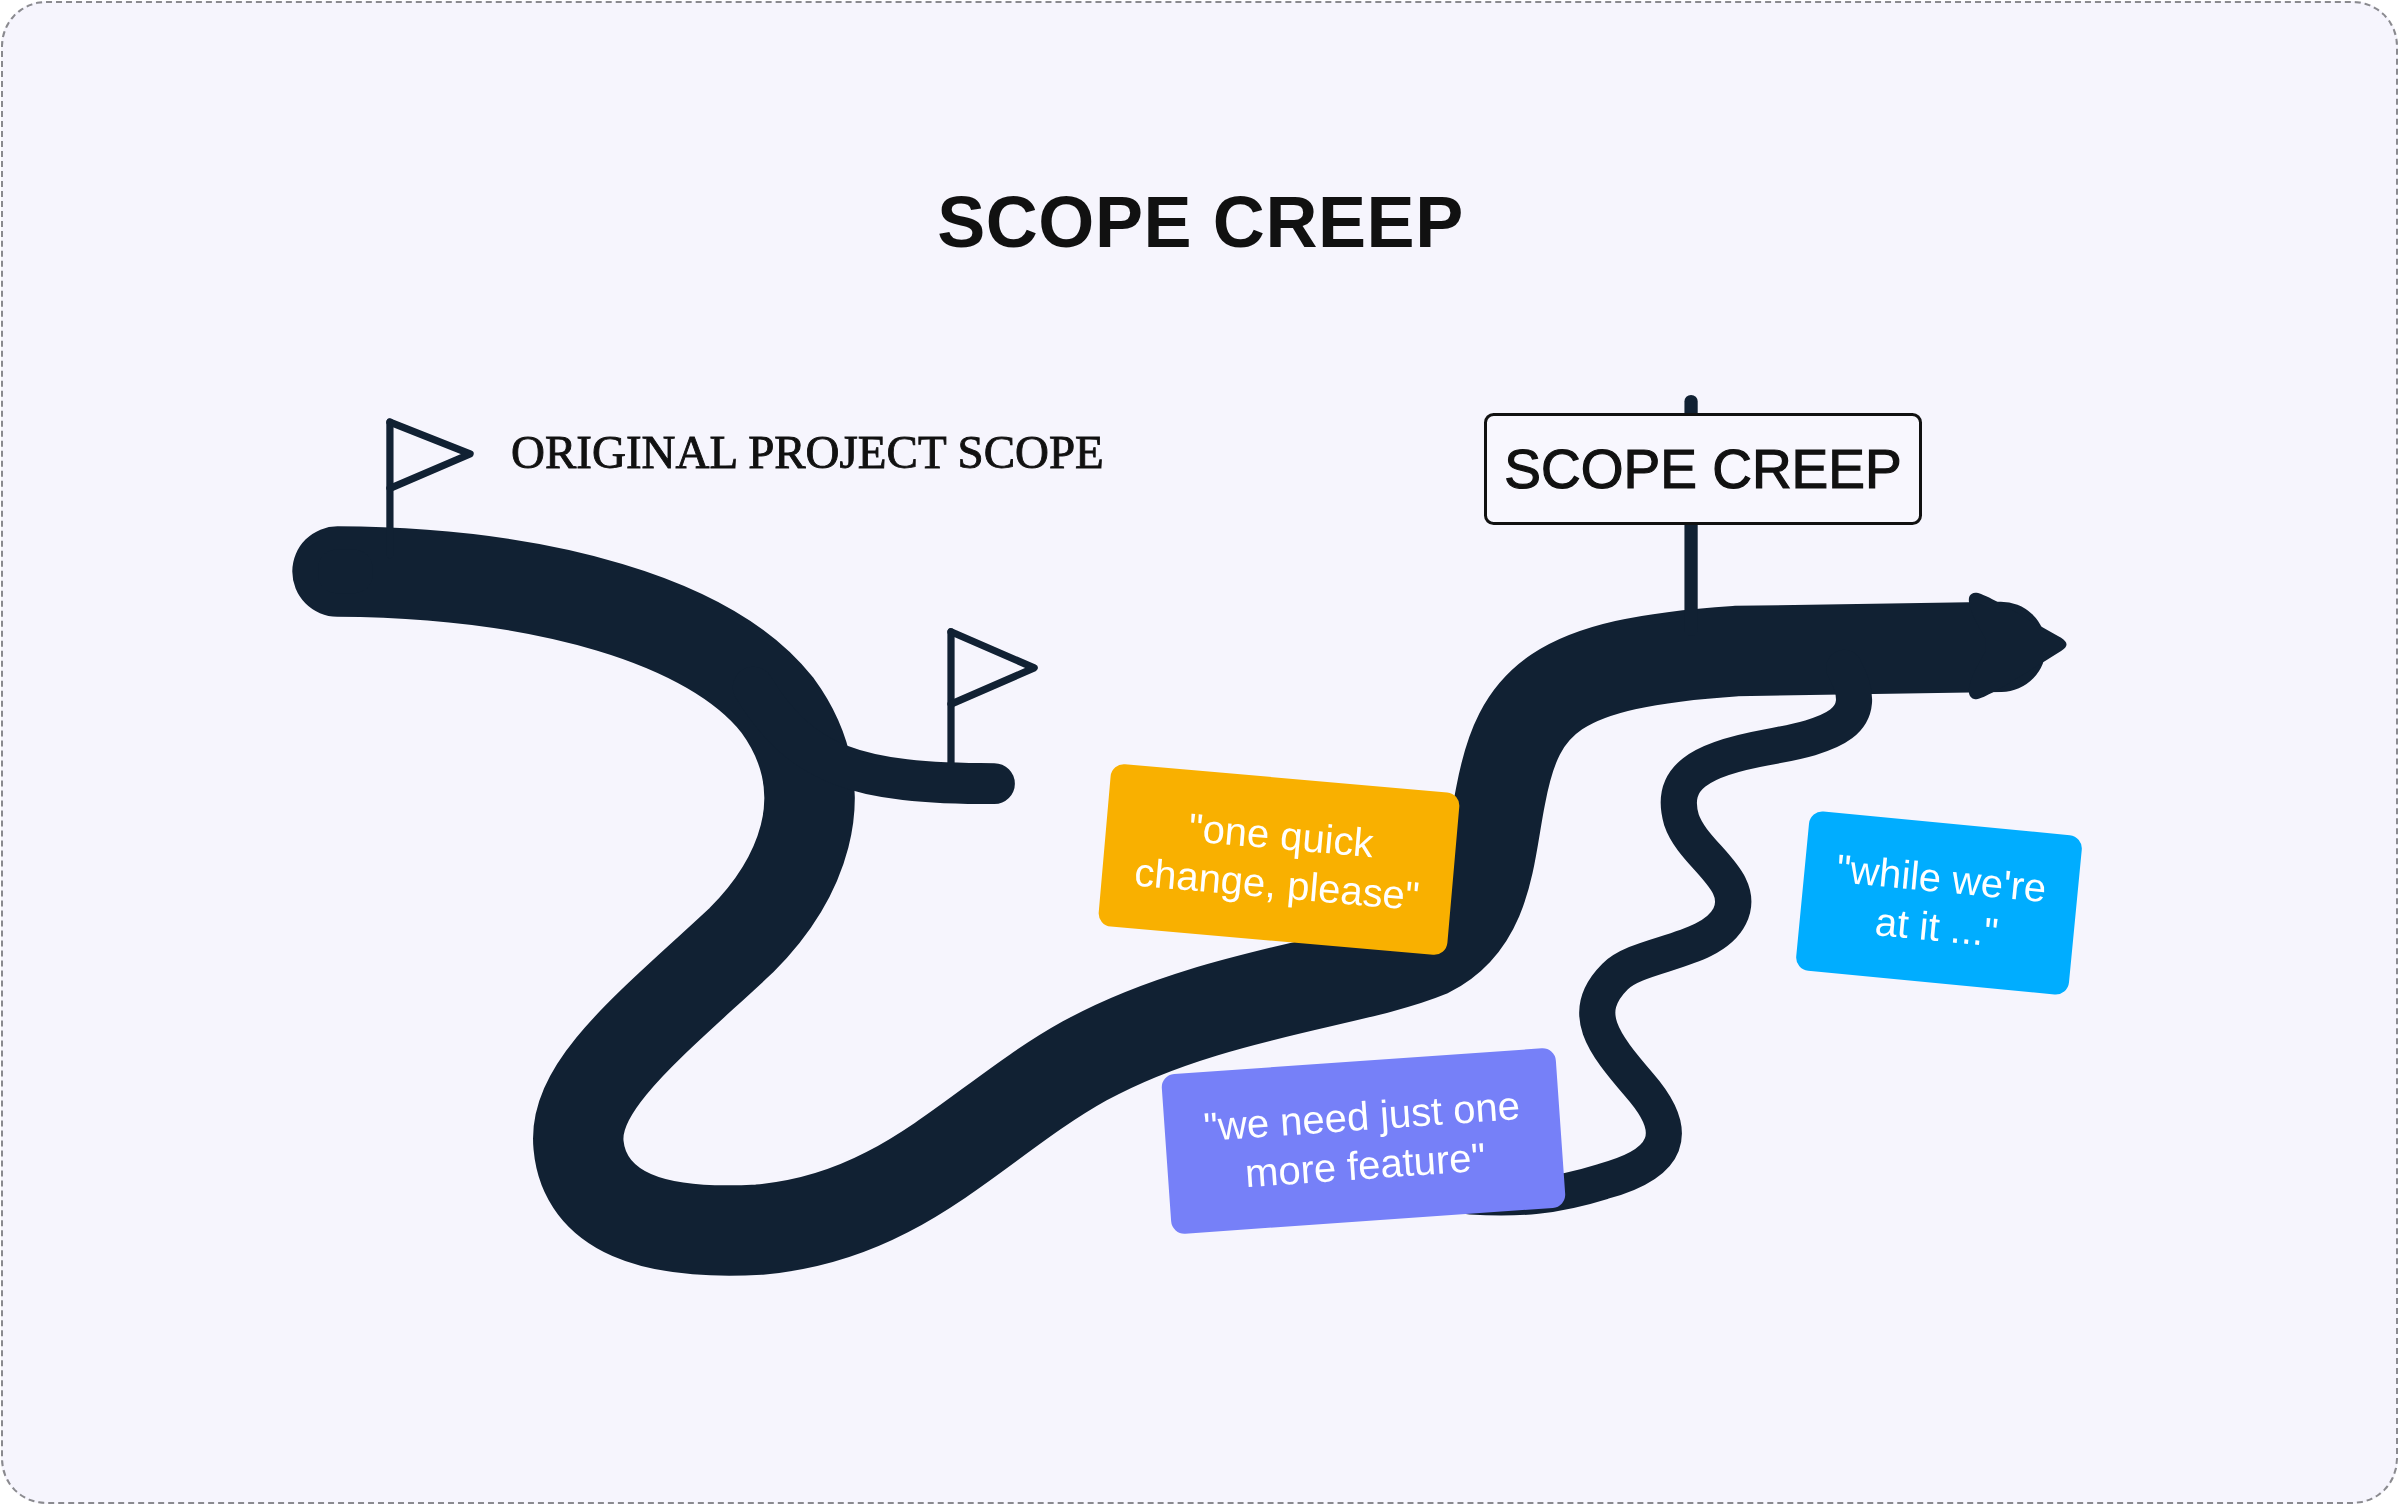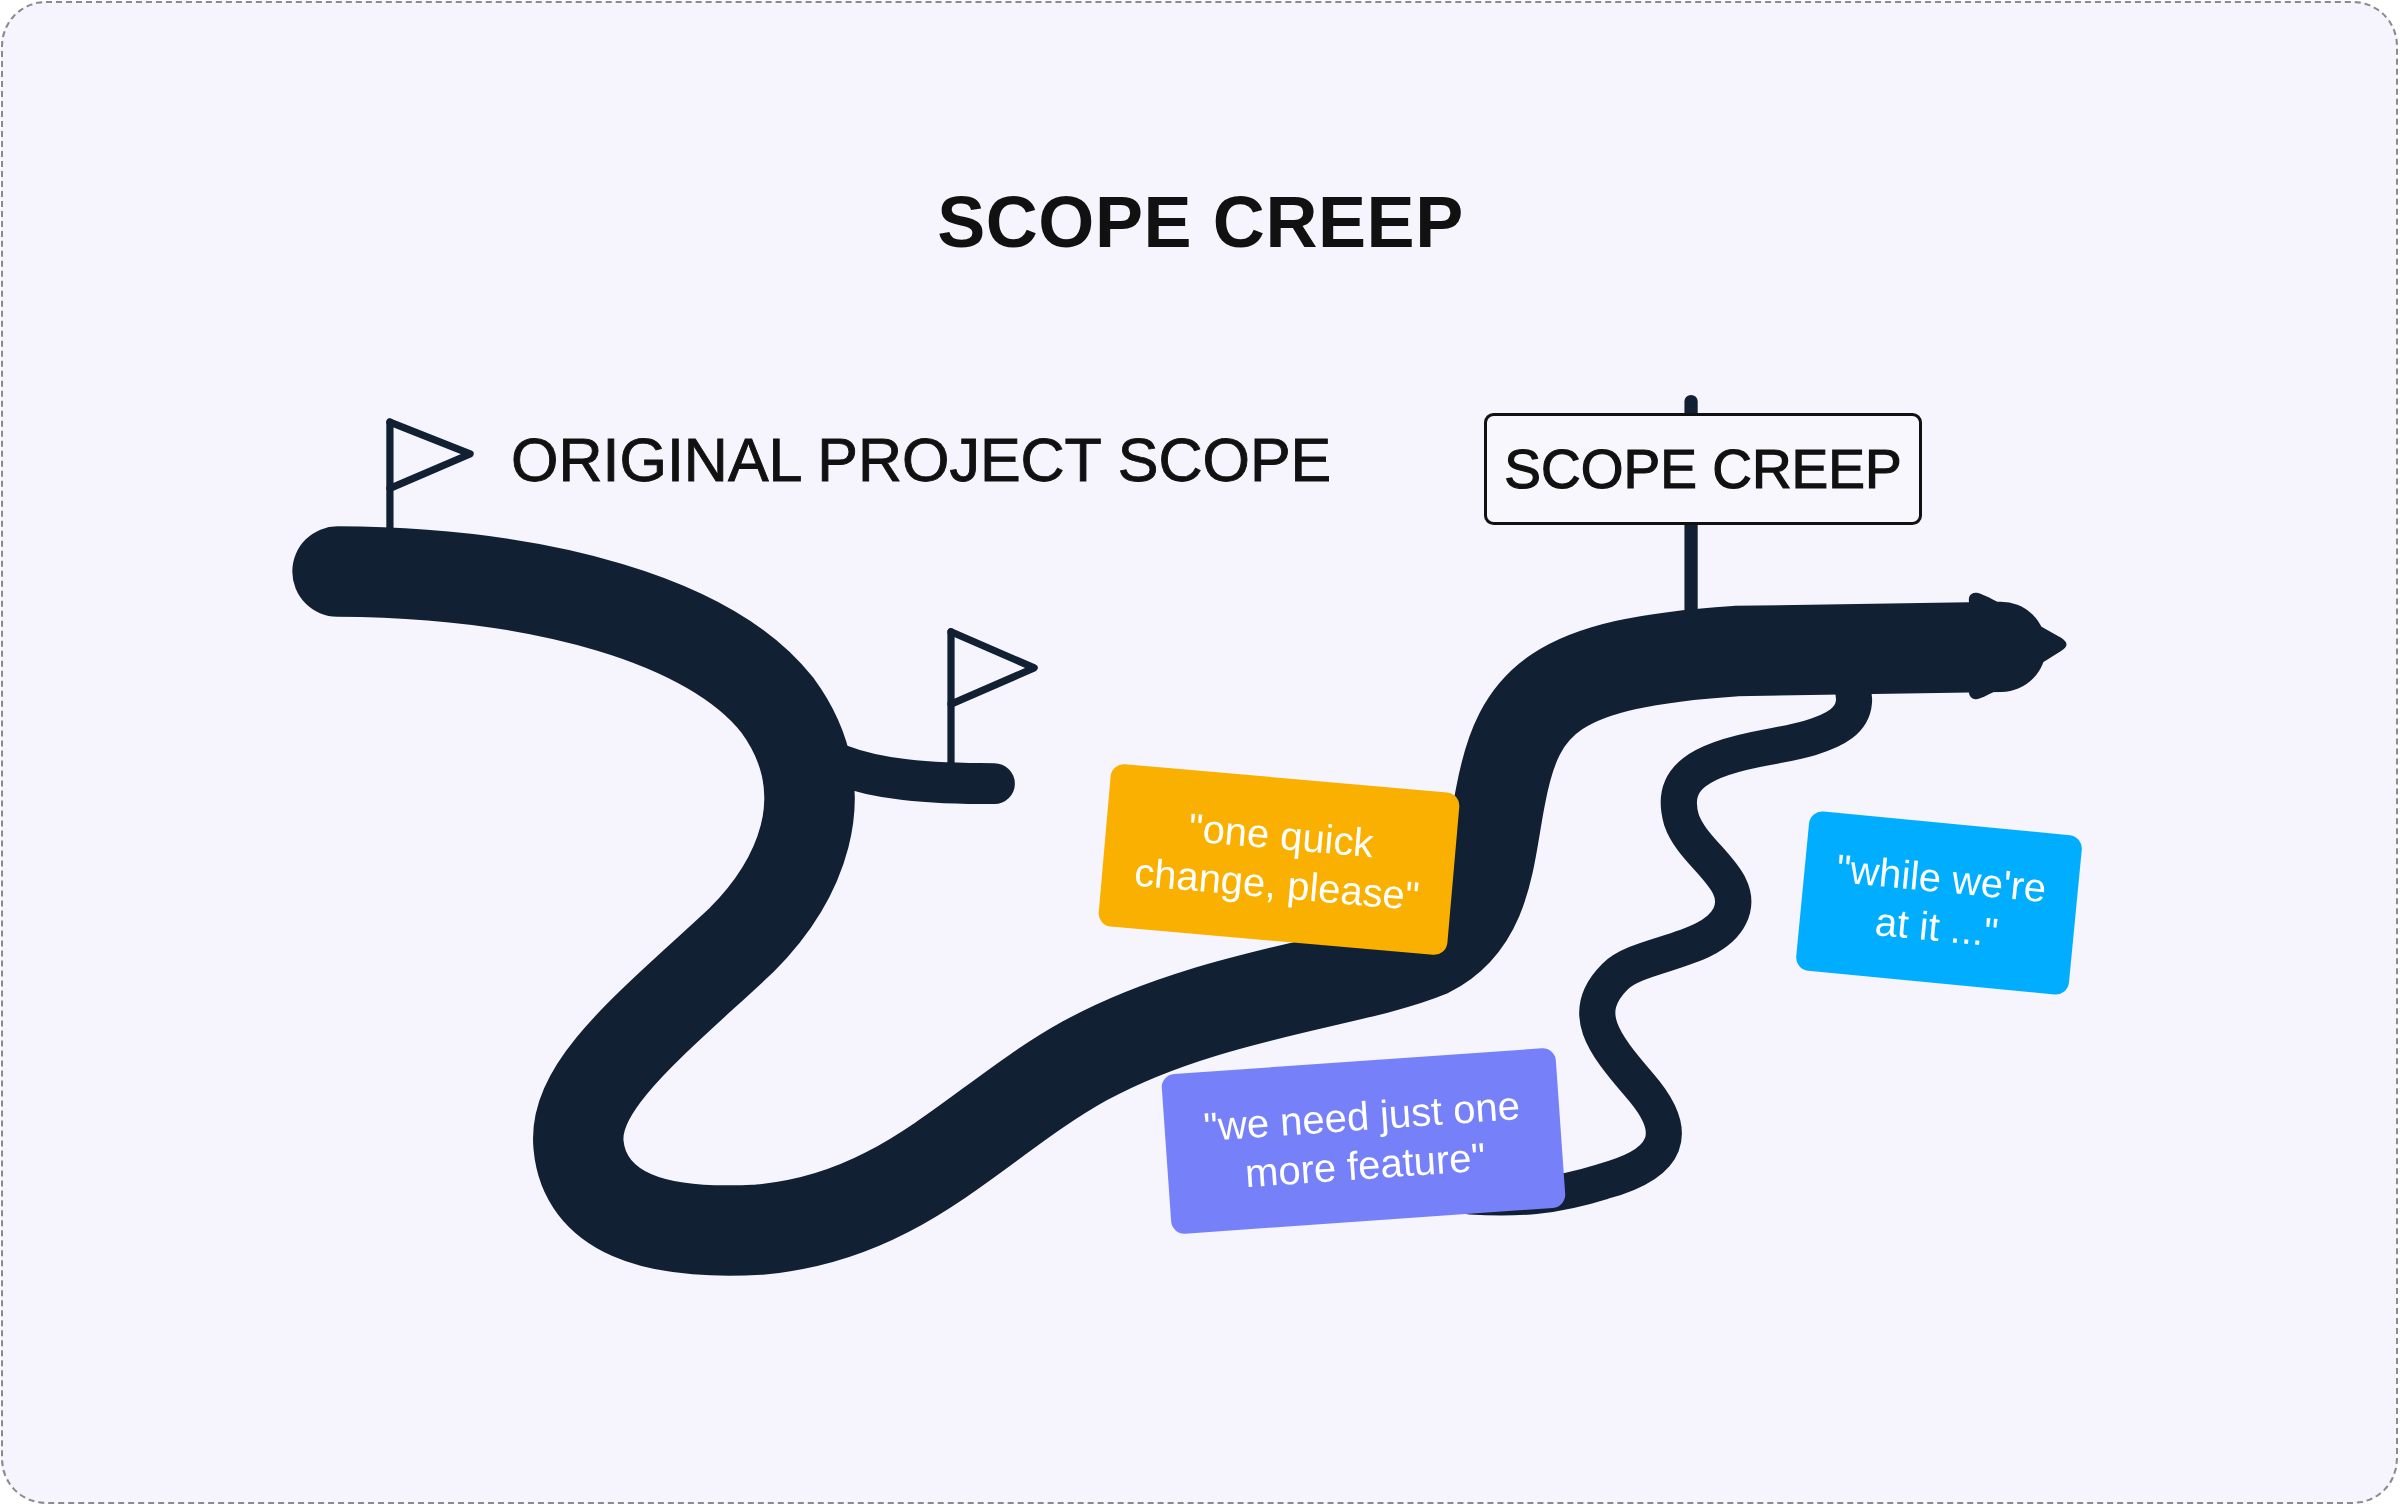--- a/index.html
+++ b/index.html
@@ -7,22 +7,22 @@
   .canvas {
     position: absolute; left: 1.2px; top: 1.2px; width: 2397px; height: 1503px;
     background: #F6F5FD; border: 2.4px dashed #8a8a8f; border-radius: 45px; box-sizing: border-box;
   }
   svg.scene { position: absolute; left: 0; top: 0; width: 2401px; height: 1507px; }
   .title {
     position: absolute; left: 0; width: 2401px; top: 181px; text-align: center;
     font-family: "Liberation Sans", sans-serif; font-weight: 700; font-size: 72px; color: #111111; letter-spacing: 0.6px;
   }
   .orig-label {
-    position: absolute; left: 511px; top: 425px; font-family: Liberation Sans, sans-serif;
-    font-size: 61px; font-weight: 400; color: #111111; letter-spacing: 0px; white-space: nowrap;
+    position: absolute; left: 511px; top: 425px; font-family: Liberation Serif, serif;
+    font-size: 47px; font-weight: 400; color: #111111; letter-spacing: 0px; white-space: nowrap;
     -webkit-text-stroke: 0.9px #111111;
   }
   .sign-board {
     position: absolute; left: 1484px; top: 413px; width: 438px; height: 112px;
     background: #F8F7FE; border: 3.6px solid #111111; border-radius: 9.6px; box-sizing: border-box;
     display: flex; align-items: center; justify-content: center;
   }
   .sign-text { font-family: "Liberation Sans", sans-serif; font-size: 55px; color: #111111; -webkit-text-stroke: 1.2px #111111; white-space: nowrap; }
   .note {
     position: absolute; border-radius: 13.3px; color: #ffffff; display: flex; align-items: center; justify-content: center;

